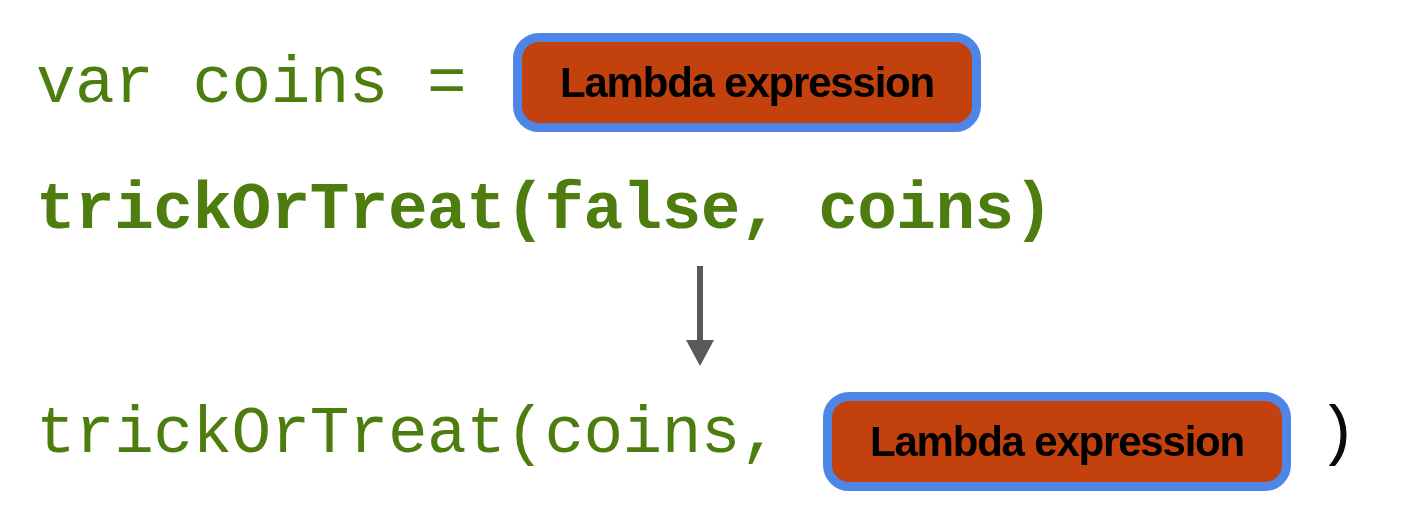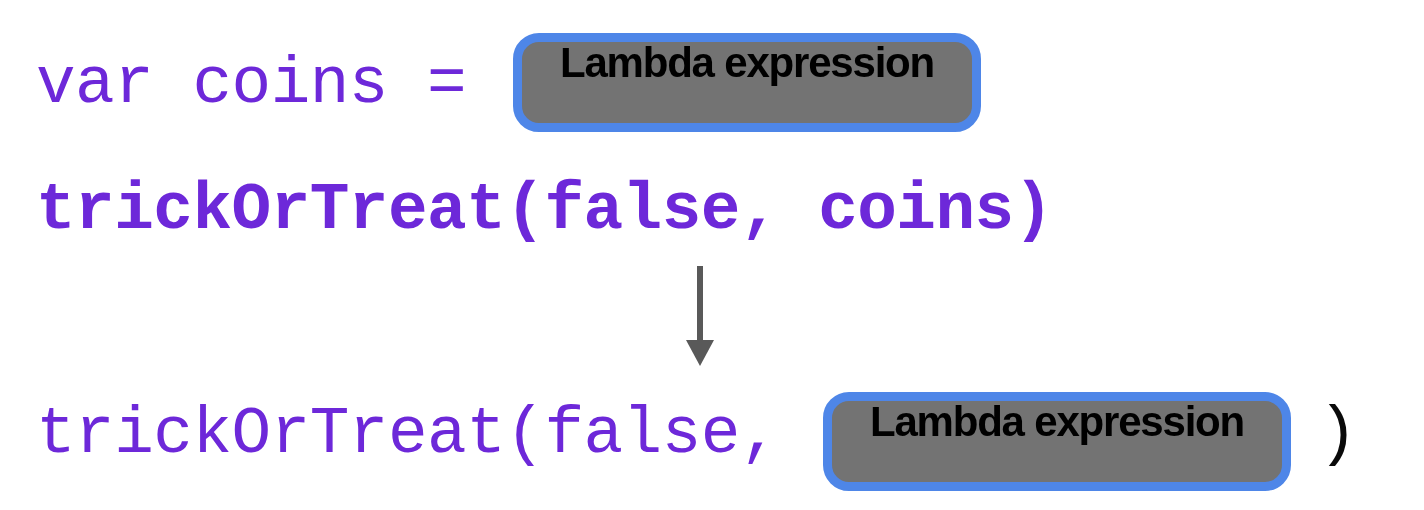--- a/index.html
+++ b/index.html
@@ -22,21 +22,21 @@
     height: 510px;
   }
 
   
   .code-line {
     position: absolute;
     font-family: "Liberation Mono", "DejaVu Sans Mono", monospace;
     font-size: 66px;
     line-height: 1;
     letter-spacing: -0.5px;
-    color: #6d28d9;
+    color: #4d7c0f;
     white-space: pre;
     font-weight: 400;
   }
 
   #line-1 { left: 36px; top: 52px; }
   #line-2 { left: 36px; top: 178px; font-weight: bold; }
   #line-3 { left: 36px; top: 402px; }
 
   .code-tail {
     position: absolute;
@@ -46,25 +46,25 @@
     color: #0a0a0a;
     white-space: pre;
     left: 1318px;
     top: 402px;
   }
 
   
   .lambda-box {
     position: absolute;
     box-sizing: border-box;
-    background: #737373;
+    background: #c2410c;
     border: 9px solid #4E86E8;
     border-radius: 26px;
     display: flex;
-    align-items: flex-start;
+    align-items: center;
     justify-content: center;
   }
   .lambda-box .label {
     font-family: "Liberation Sans", sans-serif;
     font-weight: 700;
     font-size: 42px;
     letter-spacing: -1.2px;
     color: #000000;
     white-space: nowrap;
     line-height: 1;
@@ -103,21 +103,21 @@
     <span class="label">Lambda expression</span>
   </div>
 
   <div class="code-line" id="line-2">trickOrTreat(false, coins)</div>
 
   <svg id="transform-arrow" viewBox="0 0 90 115" xmlns="http://www.w3.org/2000/svg">
     <line x1="40" y1="8" x2="40" y2="86" stroke="#595959" stroke-width="6"></line>
     <polygon points="26,82 54,82 40,108" fill="#595959"></polygon>
   </svg>
 
-  <div class="code-line" id="line-3">trickOrTreat(false, </div>
+  <div class="code-line" id="line-3">trickOrTreat(coins, </div>
 
   <div class="lambda-box" id="lambda-box-2">
     <span class="label">Lambda expression</span>
   </div>
 
   <div class="code-tail">)</div>
 
 </div>
 
 </body></html>

